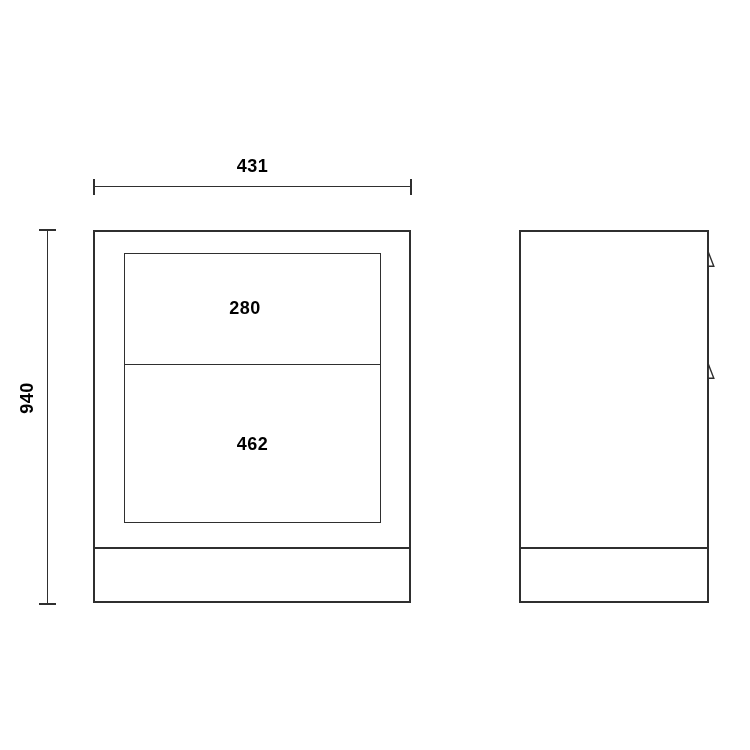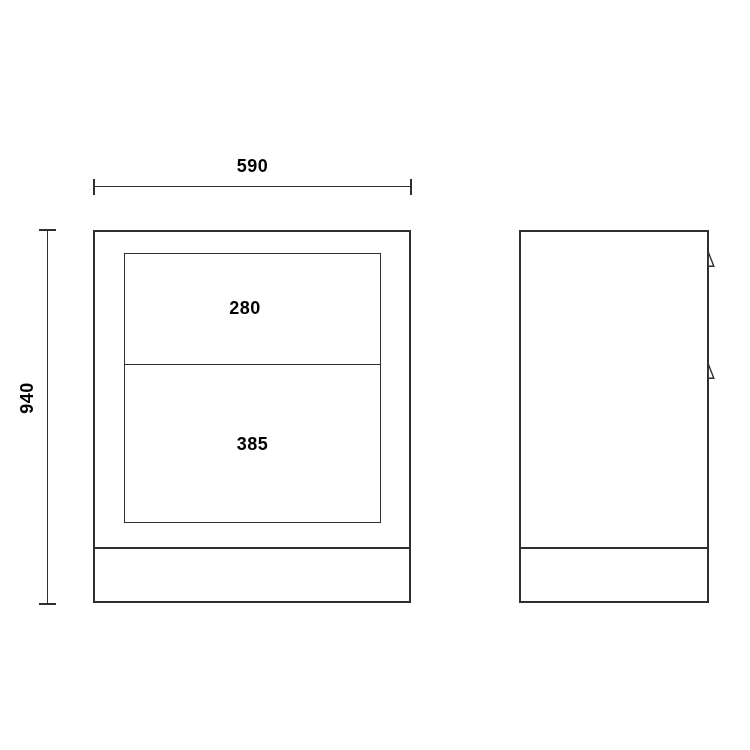--- a/index.html
+++ b/index.html
@@ -120,21 +120,21 @@
     width: 9px;
     height: 17px;
   }
 </style>
 </head>
 <body>
 
 <div class="canvas" style="--line: #2f2f2f; --text: #000000; --bg: #ffffff;">
 
   <div class="dim-h" style="left:93px; top:155px; width:319px;">
-    <div class="dim-label">590</div>
+    <div class="dim-label">431</div>
     <div class="dim-line"></div>
     <div class="tick left"></div>
     <div class="tick right"></div>
   </div>
 
   <div class="dim-v" style="left:20px; top:230px; height:374px;">
     <div class="dim-line"></div>
     <div class="tick top"></div>
     <div class="tick bottom"></div>
     <div class="dim-label">940</div>
@@ -145,21 +145,21 @@
   <div class="hline" style="left:93px; top:547px; width:318px;"></div>
 
   <div class="box thin" style="left:124px; top:253px; width:257px; height:270px;"></div>
 
   <div class="hline thin" style="left:124px; top:364px; width:257px;"></div>
 
   <div class="compartment-label" style="left:124px; top:253px; width:242px; height:111px;">
     <span>280</span>
   </div>
   <div class="compartment-label" style="left:124px; top:365px; width:257px; height:158px;">
-    <span>385</span>
+    <span>462</span>
   </div>
 
 
   <div class="box" style="left:519px; top:230px; width:190px; height:373px;"></div>
 
   <div class="hline" style="left:519px; top:547px; width:190px;"></div>
 
   <svg class="handle-icon" style="left:707px; top:251px;" viewBox="0 0 9 17">
     <polygon points="1.2,0.8 6.8,15.2 1.2,15.2" fill="#ffffff" stroke="#2f2f2f" stroke-width="1.4" stroke-linejoin="miter"></polygon>
   </svg>

